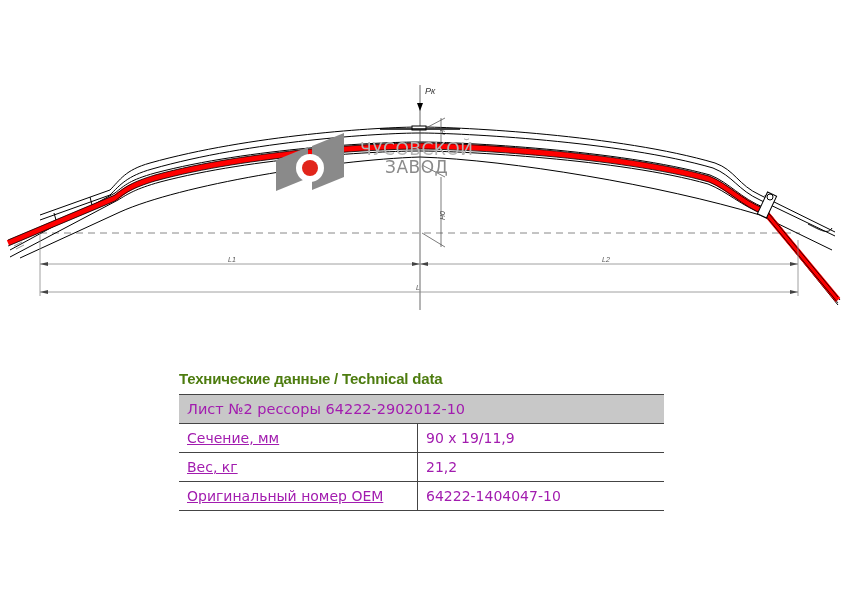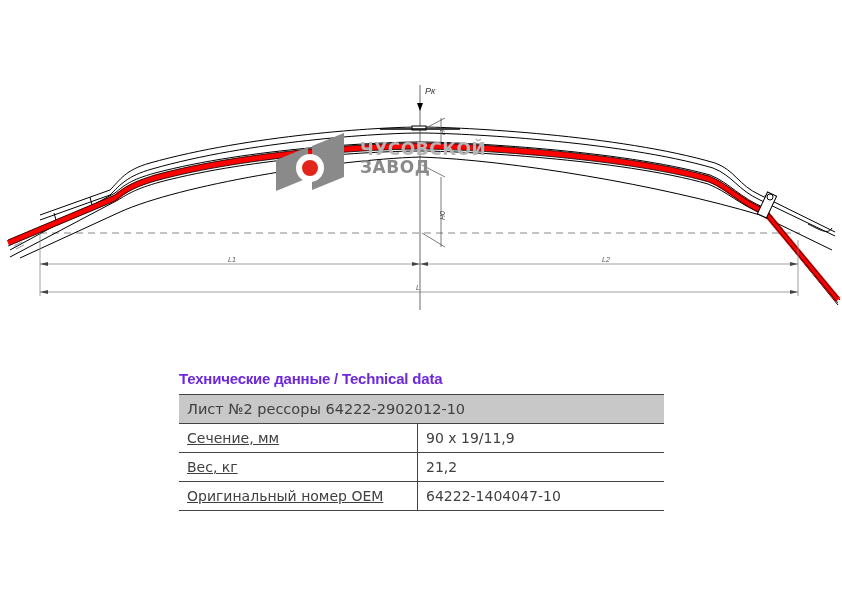--- a/index.html
+++ b/index.html
@@ -1,21 +1,21 @@
 <!DOCTYPE html>
 <html><head>
   <meta charset="utf-8">
   <style>
     html, body { margin: 0; padding: 0; background: #ffffff; }
     body { width: 842px; height: 595px; position: relative; overflow: hidden; font-family: "Liberation Sans", sans-serif; }
     .drawing { position: absolute; left: 0; top: 0; width: 842px; height: 310px; }
-    .logo-text { position: absolute; left: 360px; top: 140px; color: #8a8a8a; font-family: "DejaVu Sans", sans-serif; font-size: 17px; line-height: 18px; letter-spacing: 0.5px; font-weight: bold; }
+    .logo-text { position: absolute; left: 360px; top: 140px; color: #8a8a8a; font-family: "DejaVu Sans", sans-serif; font-size: 17px; line-height: 18px; letter-spacing: 0.5px; font-weight: normal; text-align: center; }
     .logo-text div { white-space: nowrap; }
-    .section-title { position: absolute; left: 179px; top: 370px; color: #6d28d9; font-family: "Liberation Sans", sans-serif; font-weight: bold; font-size: 15px; letter-spacing: -0.2px; }
-    table.specs { position: absolute; left: 179px; top: 394px; width: 485px; border-collapse: collapse; font-family: "DejaVu Sans", sans-serif; font-size: 14px; color: #404040; }
+    .section-title { position: absolute; left: 179px; top: 370px; color: #4d7c0f; font-family: "Liberation Sans", sans-serif; font-weight: bold; font-size: 15px; letter-spacing: -0.2px; }
+    table.specs { position: absolute; left: 179px; top: 394px; width: 485px; border-collapse: collapse; font-family: "DejaVu Sans", sans-serif; font-size: 14px; color: #a21caf; }
     table.specs td { height: 28px; padding: 0 8px; border-top: 1.5px solid #444; border-bottom: 1.5px solid #444; vertical-align: middle; white-space: nowrap; }
     table.specs tr.shaded td { background: #c8c8c8; }
     table.specs td.key { width: 222px; border-right: 1.5px solid #444; text-decoration: underline; }
     table.specs td.head { font-size: 14.5px; }
   </style>
 </head>
 <body>
 
 <svg class="drawing" viewBox="0 0 842 310" xmlns="http://www.w3.org/2000/svg">
 

